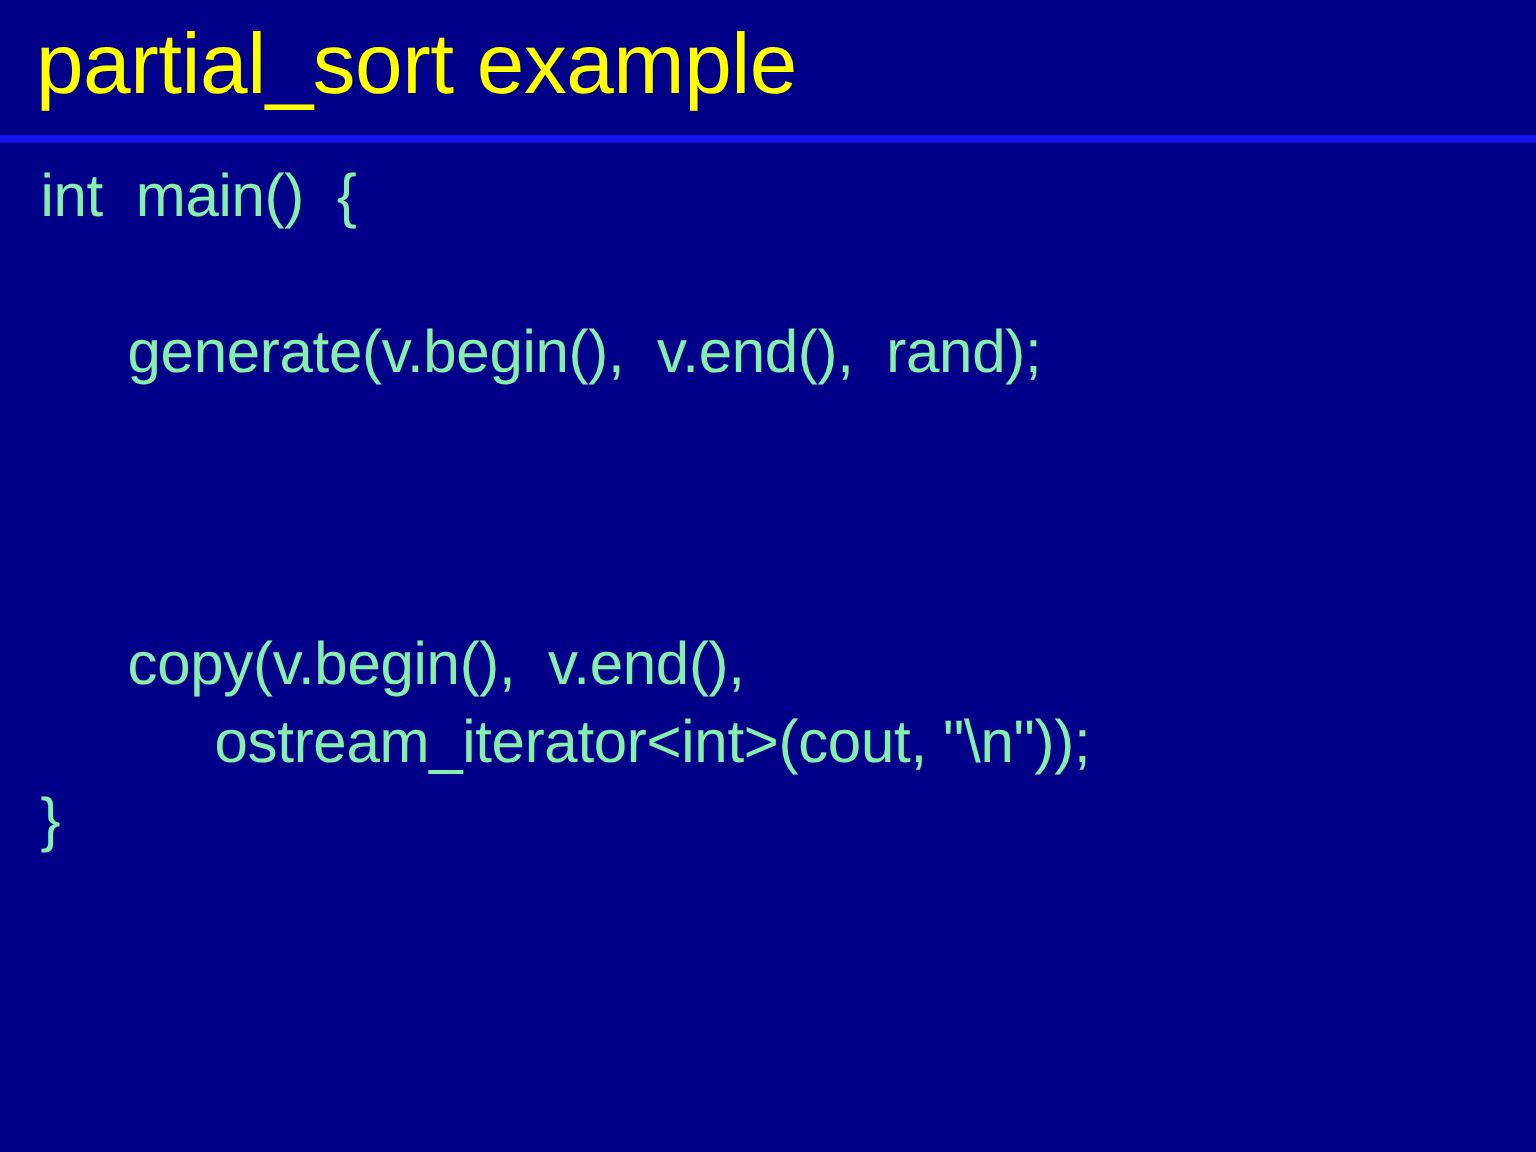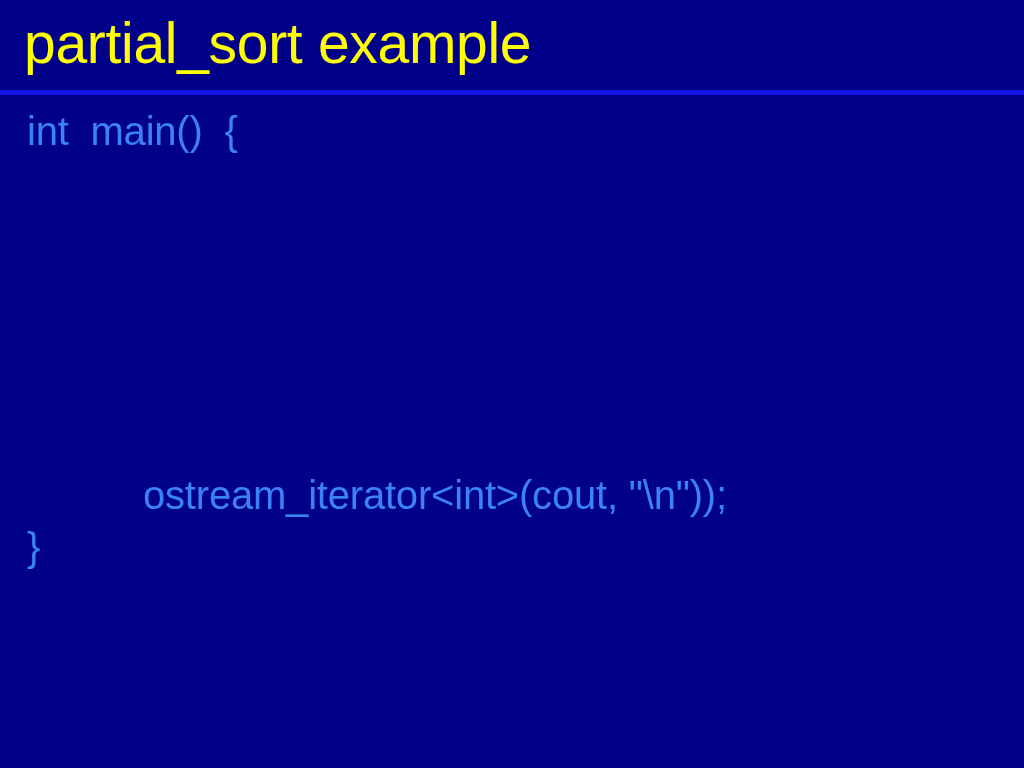--- a/index.html
+++ b/index.html
@@ -48,39 +48,41 @@
     position: absolute;
     left: 0;
     top: 97px;
     width: 1024px;
     height: 671px;
   }
   .code-line {
     position: absolute;
     font-size: 40px;
     line-height: 52px;
-    color: #3b82f6;
+    color: #86efac;
     white-space: pre;
     letter-spacing: -0.2px;
   }
   .code-line.blank {
     height: 52px;
   }
 </style>
 </head>
 <body>
 
 <div id="slide">
 
   <div id="title-bar">
     <div id="slide-title">partial_sort example</div>
   </div>
 
   <div id="title-rule"></div>
 
   <div id="code-body">
       <div class="code-line" style="left: 27px; top: 8px;">int  main()  {</div>
+      <div class="code-line" style="left: 85px; top: 112px;">generate(v.begin(),  v.end(),  rand);</div>
       <div class="code-line blank" style="left: 27px; top: 268px;"></div>
+      <div class="code-line" style="left: 85px; top: 320px;">copy(v.begin(),  v.end(),</div>
       <div class="code-line" style="left: 143px; top: 372px;">ostream_iterator&lt;int&gt;(cout, "\n"));</div>
       <div class="code-line" style="left: 27px; top: 424px;">}</div>
     </div>
 
 </div>
 
 </body></html>

